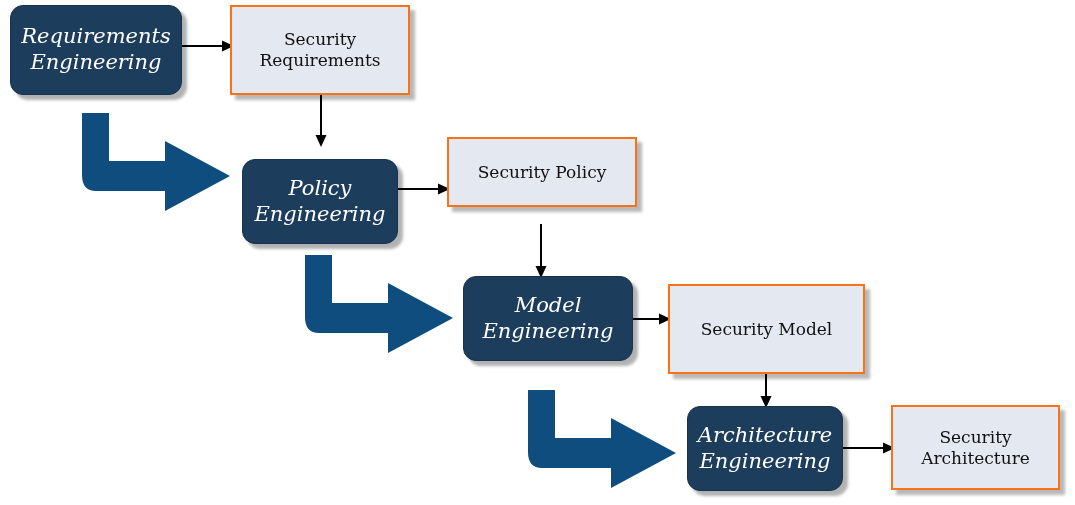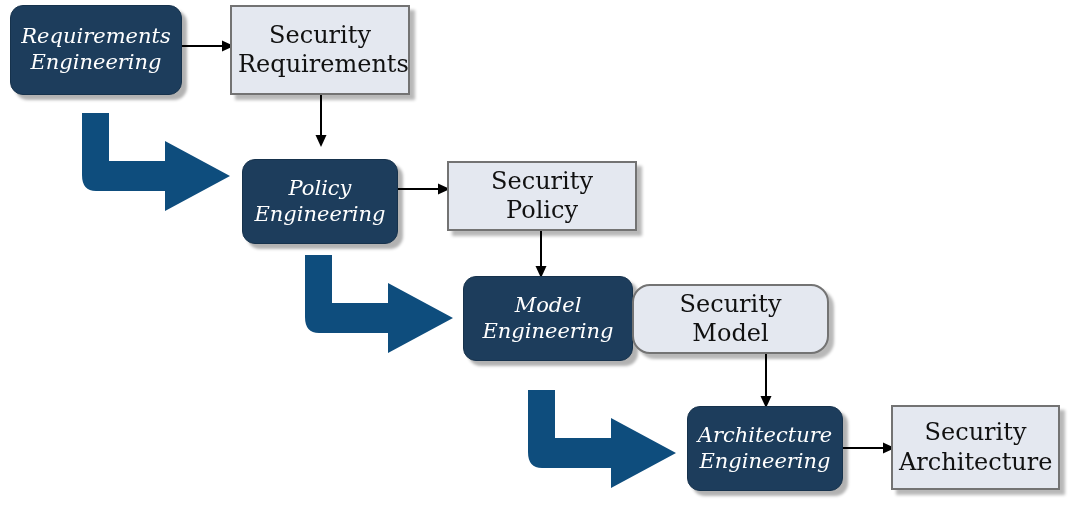--- a/index.html
+++ b/index.html
@@ -42,25 +42,25 @@
     border-radius: 13px;
     color: #ffffff;
     font-style: italic;
     font-size: 21px;
     box-shadow: 5px 5px 3px rgba(0,0,0,0.30);
   }
 
   
   .node.artifact {
     background: #e4e8f0;
-    border: 2px solid #737373;
+    border: 2px solid #f97316;
     border-radius: 0;
     color: #111111;
     font-style: normal;
-    font-size: 24px;
+    font-size: 17px;
     box-shadow: 5px 5px 3px rgba(0,0,0,0.28);
   }
 
   
   .conn {
     position: absolute;
   }
   .conn svg {
     display: block;
     overflow: visible;
@@ -158,30 +158,30 @@
   <div class="node artifact" style="left:230px; top:5px; width:180px; height:90px;">
     <span class="label">Security
 Requirements</span>
   </div>
 
   <div class="node activity" style="left:242px; top:159px; width:156px; height:85px;">
     <span class="label">Policy
 Engineering</span>
   </div>
 
-  <div class="node artifact" style="left:447px; top:161px; width:190px; height:70px;">
+  <div class="node artifact" style="left:447px; top:137px; width:190px; height:70px;">
     <span class="label">Security Policy</span>
   </div>
 
   <div class="node activity" style="left:463px; top:276px; width:170px; height:85px;">
     <span class="label">Model
 Engineering</span>
   </div>
 
-  <div class="node artifact" style="left:632px; top:284px; width:197px; height:70px;border-radius:18px;">
+  <div class="node artifact" style="left:668px; top:284px; width:197px; height:90px;">
     <span class="label">Security Model</span>
   </div>
 
   <div class="node activity" style="left:687px; top:406px; width:156px; height:85px;">
     <span class="label">Architecture
 Engineering</span>
   </div>
 
   <div class="node artifact" style="left:891px; top:405px; width:169px; height:85px;">
     <span class="label">Security

